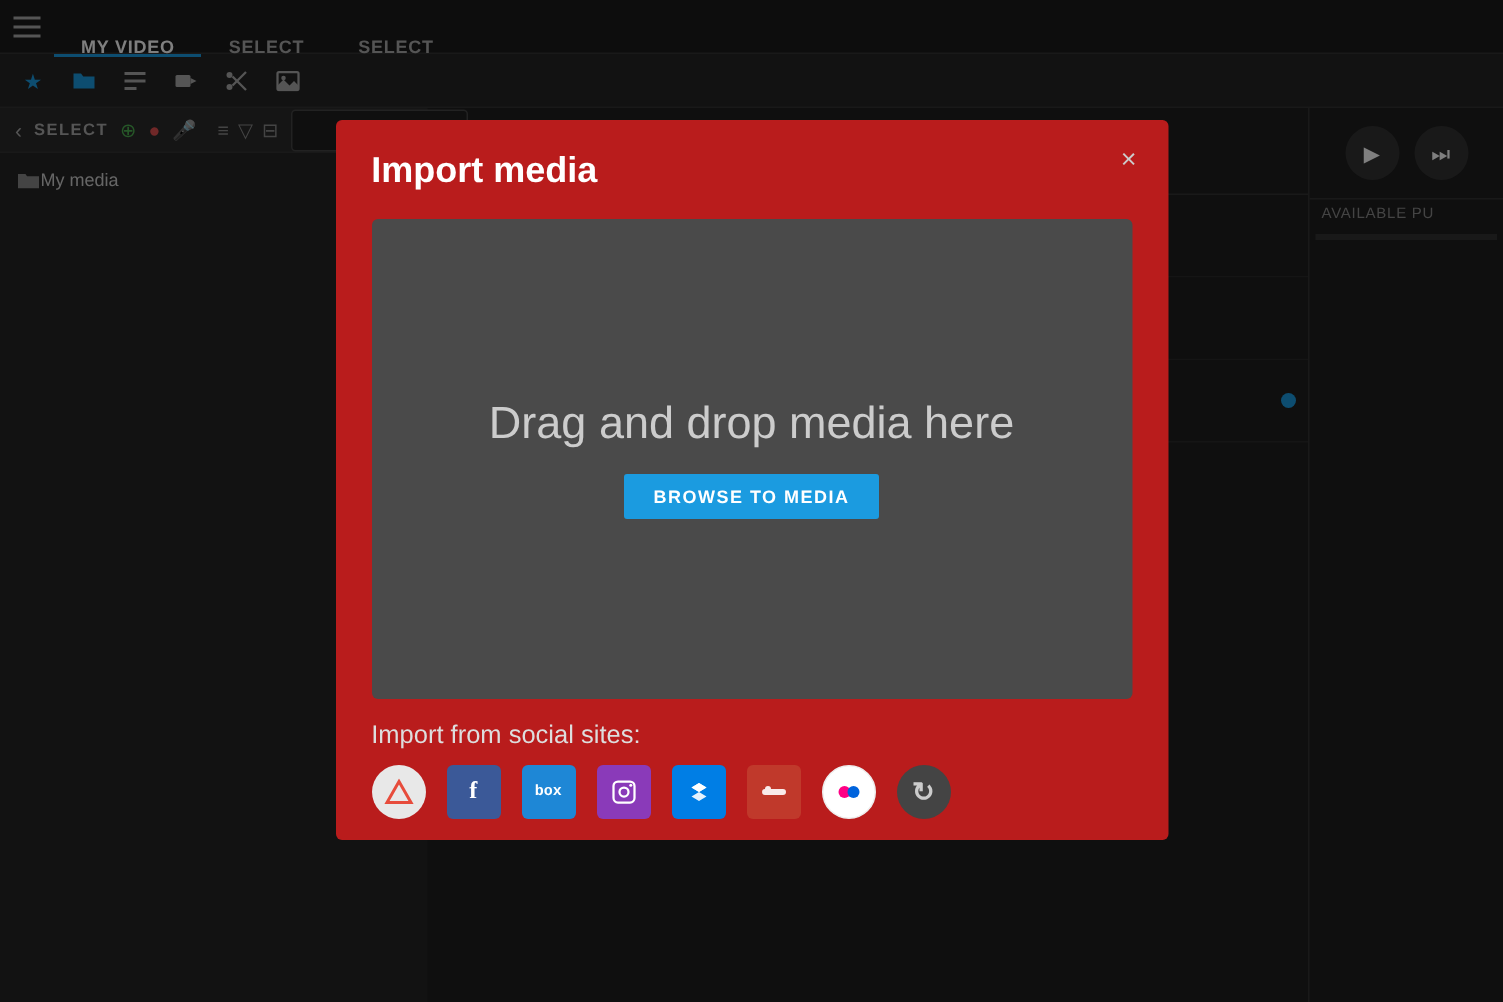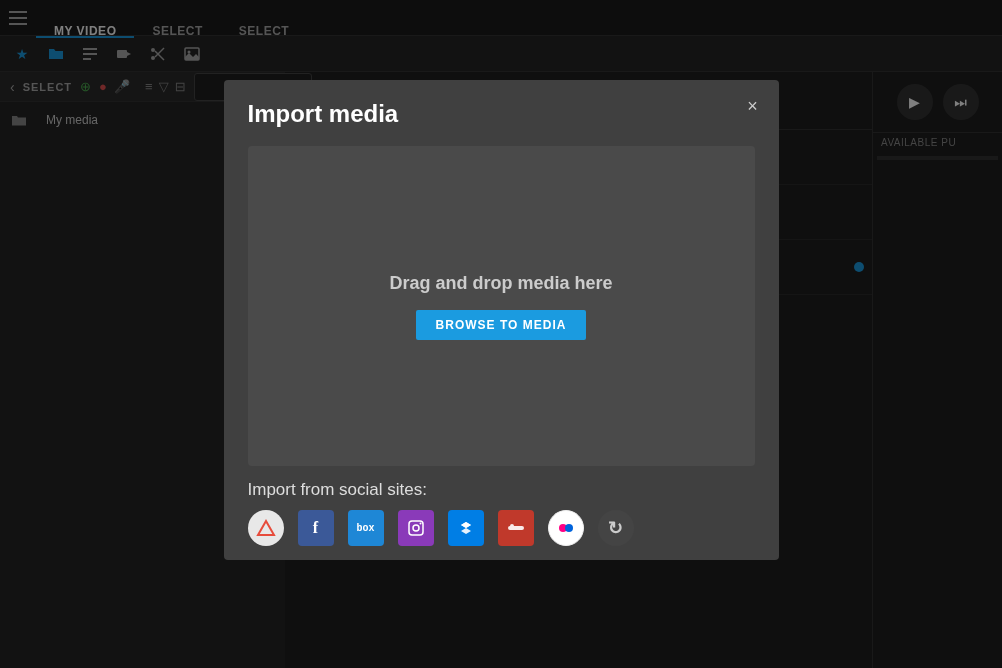--- a/index.html
+++ b/index.html
@@ -150,21 +150,21 @@
     }
     .search-bar-icon { color: #888; font-size: 12px; }
     .filter-icon { color: #888; font-size: 13px; cursor: pointer; }
 
     .media-tree {
       padding: 8px;
     }
     .media-folder {
       display: flex;
       align-items: center;
-      gap: 19px;
+      gap: 0;
       font-size: 12px;
       color: #ccc;
       cursor: pointer;
       padding: 3px;
     }
 
     
     .right-panel {
       position: absolute;
       top: 72px;
@@ -323,21 +323,21 @@
       height: 100%;
       background: rgba(0,0,0,0.5);
       display: flex;
       align-items: flex-start;
       justify-content: center;
       padding-top: 80px;
       z-index: 100;
     }
     .modal {
       width: 555px;
-      background: #404040;
+      background: #b91c1c;
       border-radius: 4px;
       overflow: hidden;
       position: relative;
     }
     .modal-header {
       padding: 20px 24px 10px;
       position: relative;
     }
     .modal-title {
       font-size: 24px;
@@ -370,22 +370,22 @@
       background: #4a4a4a;
       border-radius: 4px;
       height: 320px;
       display: flex;
       flex-direction: column;
       align-items: center;
       justify-content: center;
       gap: 16px;
     }
     .drag-text {
-      font-size: 18px;
-      font-weight: bold;
+      font-size: 30px;
+      font-weight: normal;
       color: #ccc;
     }
     .browse-btn {
       background: #1b9be0;
       color: #fff;
       border: none;
       border-radius: 2px;
       padding: 8px 20px;
       font-size: 12px;
       font-weight: bold;

